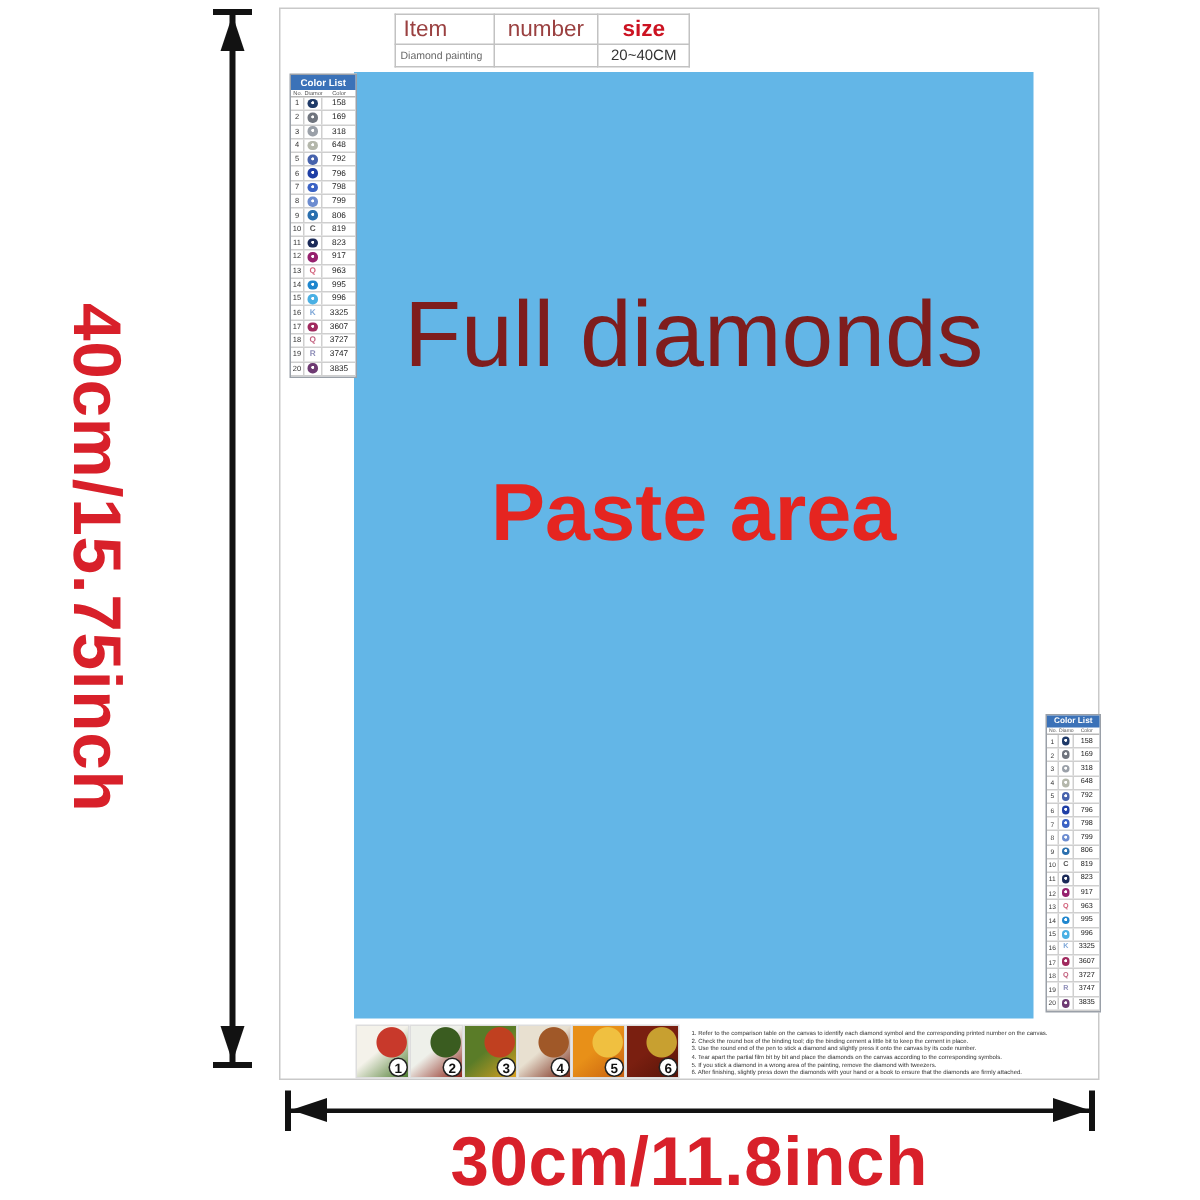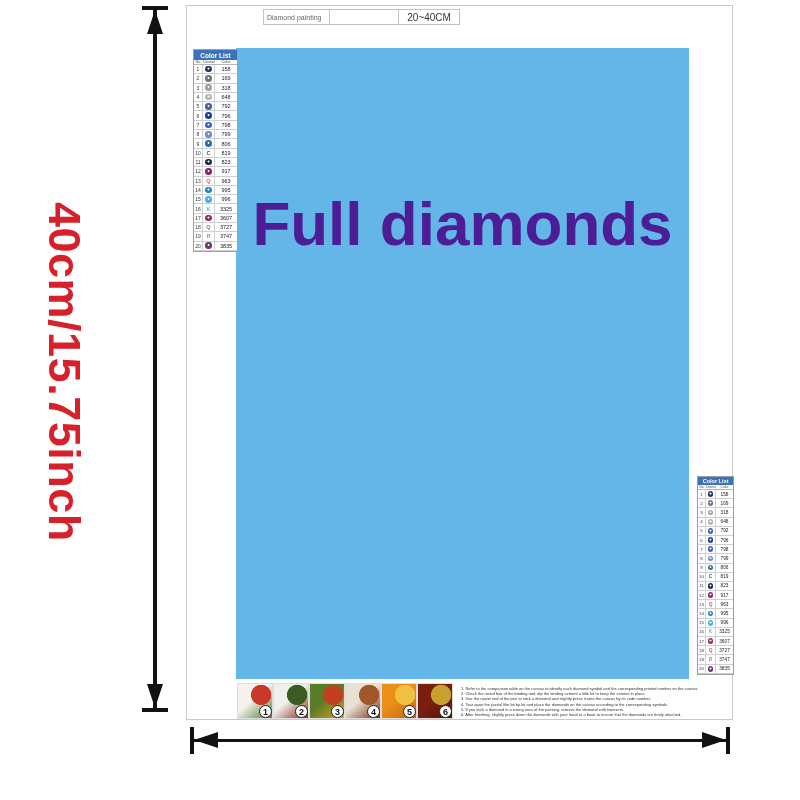--- a/index.html
+++ b/index.html
@@ -33,21 +33,21 @@
   .t-size { color:#cc1322; font-size:15px; font-weight:bold; text-align:center; }
   .t-product { color:#666; font-size:7px; padding-left:3px; }
   .t-dims { color:#333; font-size:10px; text-align:center; }
 
   
   .paste-area {
     position:absolute; left:49px; top:42px; width:453px; height:631px;
     background:#63b6e7; display:flex; flex-direction:column; align-items:center;
     padding-top:140px; gap:52px;
   }
-  .paste-line1 { color:#4c1d95; font-size:62px; font-weight:bold; letter-spacing:0px; }
+  .paste-line1 { color:#7f1d1d; font-size:62px; font-weight:normal; letter-spacing:0px; }
   .paste-line2 { color:#e52520; font-size:54px; font-weight:bold; }
 
   
   .color-list {
     position:absolute; background:#fff; border:1px solid #9aa0a8; z-index:3;
   }
   .cl-left  { left:6px;  top:43px;  width:45px; }
   .cl-right { left:510px; top:470px; width:37px; }
   .cl-title {
     background:#3b72b8; color:#fff; text-align:center; font-weight:bold;
@@ -142,30 +142,36 @@
     <div class="tri v-head-down"></div>
     <div class="arrow-part v-cap-bottom"></div>
   </div>
 
   <div class="v-dim-label">40cm/15.75inch</div>
 
   <div class="sheet">
 
     <table class="item-table">
       <tbody>
+          <tr>
+        <td class="it-h c-item t-item">Item</td>
+        <td class="it-h c-number t-number">number</td>
+        <td class="it-h c-size t-size">size</td>
+      </tr>
       <tr>
         <td class="it-d c-item t-product">Diamond painting</td>
         <td class="it-d c-number"></td>
         <td class="it-d c-size t-dims">20~40CM</td>
       </tr>
     </tbody>
       </table>
 
     <div class="paste-area">
       <div class="paste-line1">Full diamonds</div>
+      <div class="paste-line2">Paste area</div>
     </div>
 
     <div class="color-list cl-left">
       <div class="cl-title">Color List</div>
       <div class="cl-cols">
         <span style="width:9px">No.</span>
         <span style="width:12px">Diamond</span>
         <span style="flex:1">Color</span>
       </div>
       <div>
@@ -476,14 +482,15 @@
   </div>
 
   <div class="h-arrow">
     <div class="arrow-part h-cap-left"></div>
     <div class="tri h-head-left"></div>
     <div class="arrow-part h-shaft"></div>
     <div class="tri h-head-right"></div>
     <div class="arrow-part h-cap-right"></div>
   </div>
 
+  <div class="h-dim-label">30cm/11.8inch</div>
 
 </div>
 
 </body></html>

